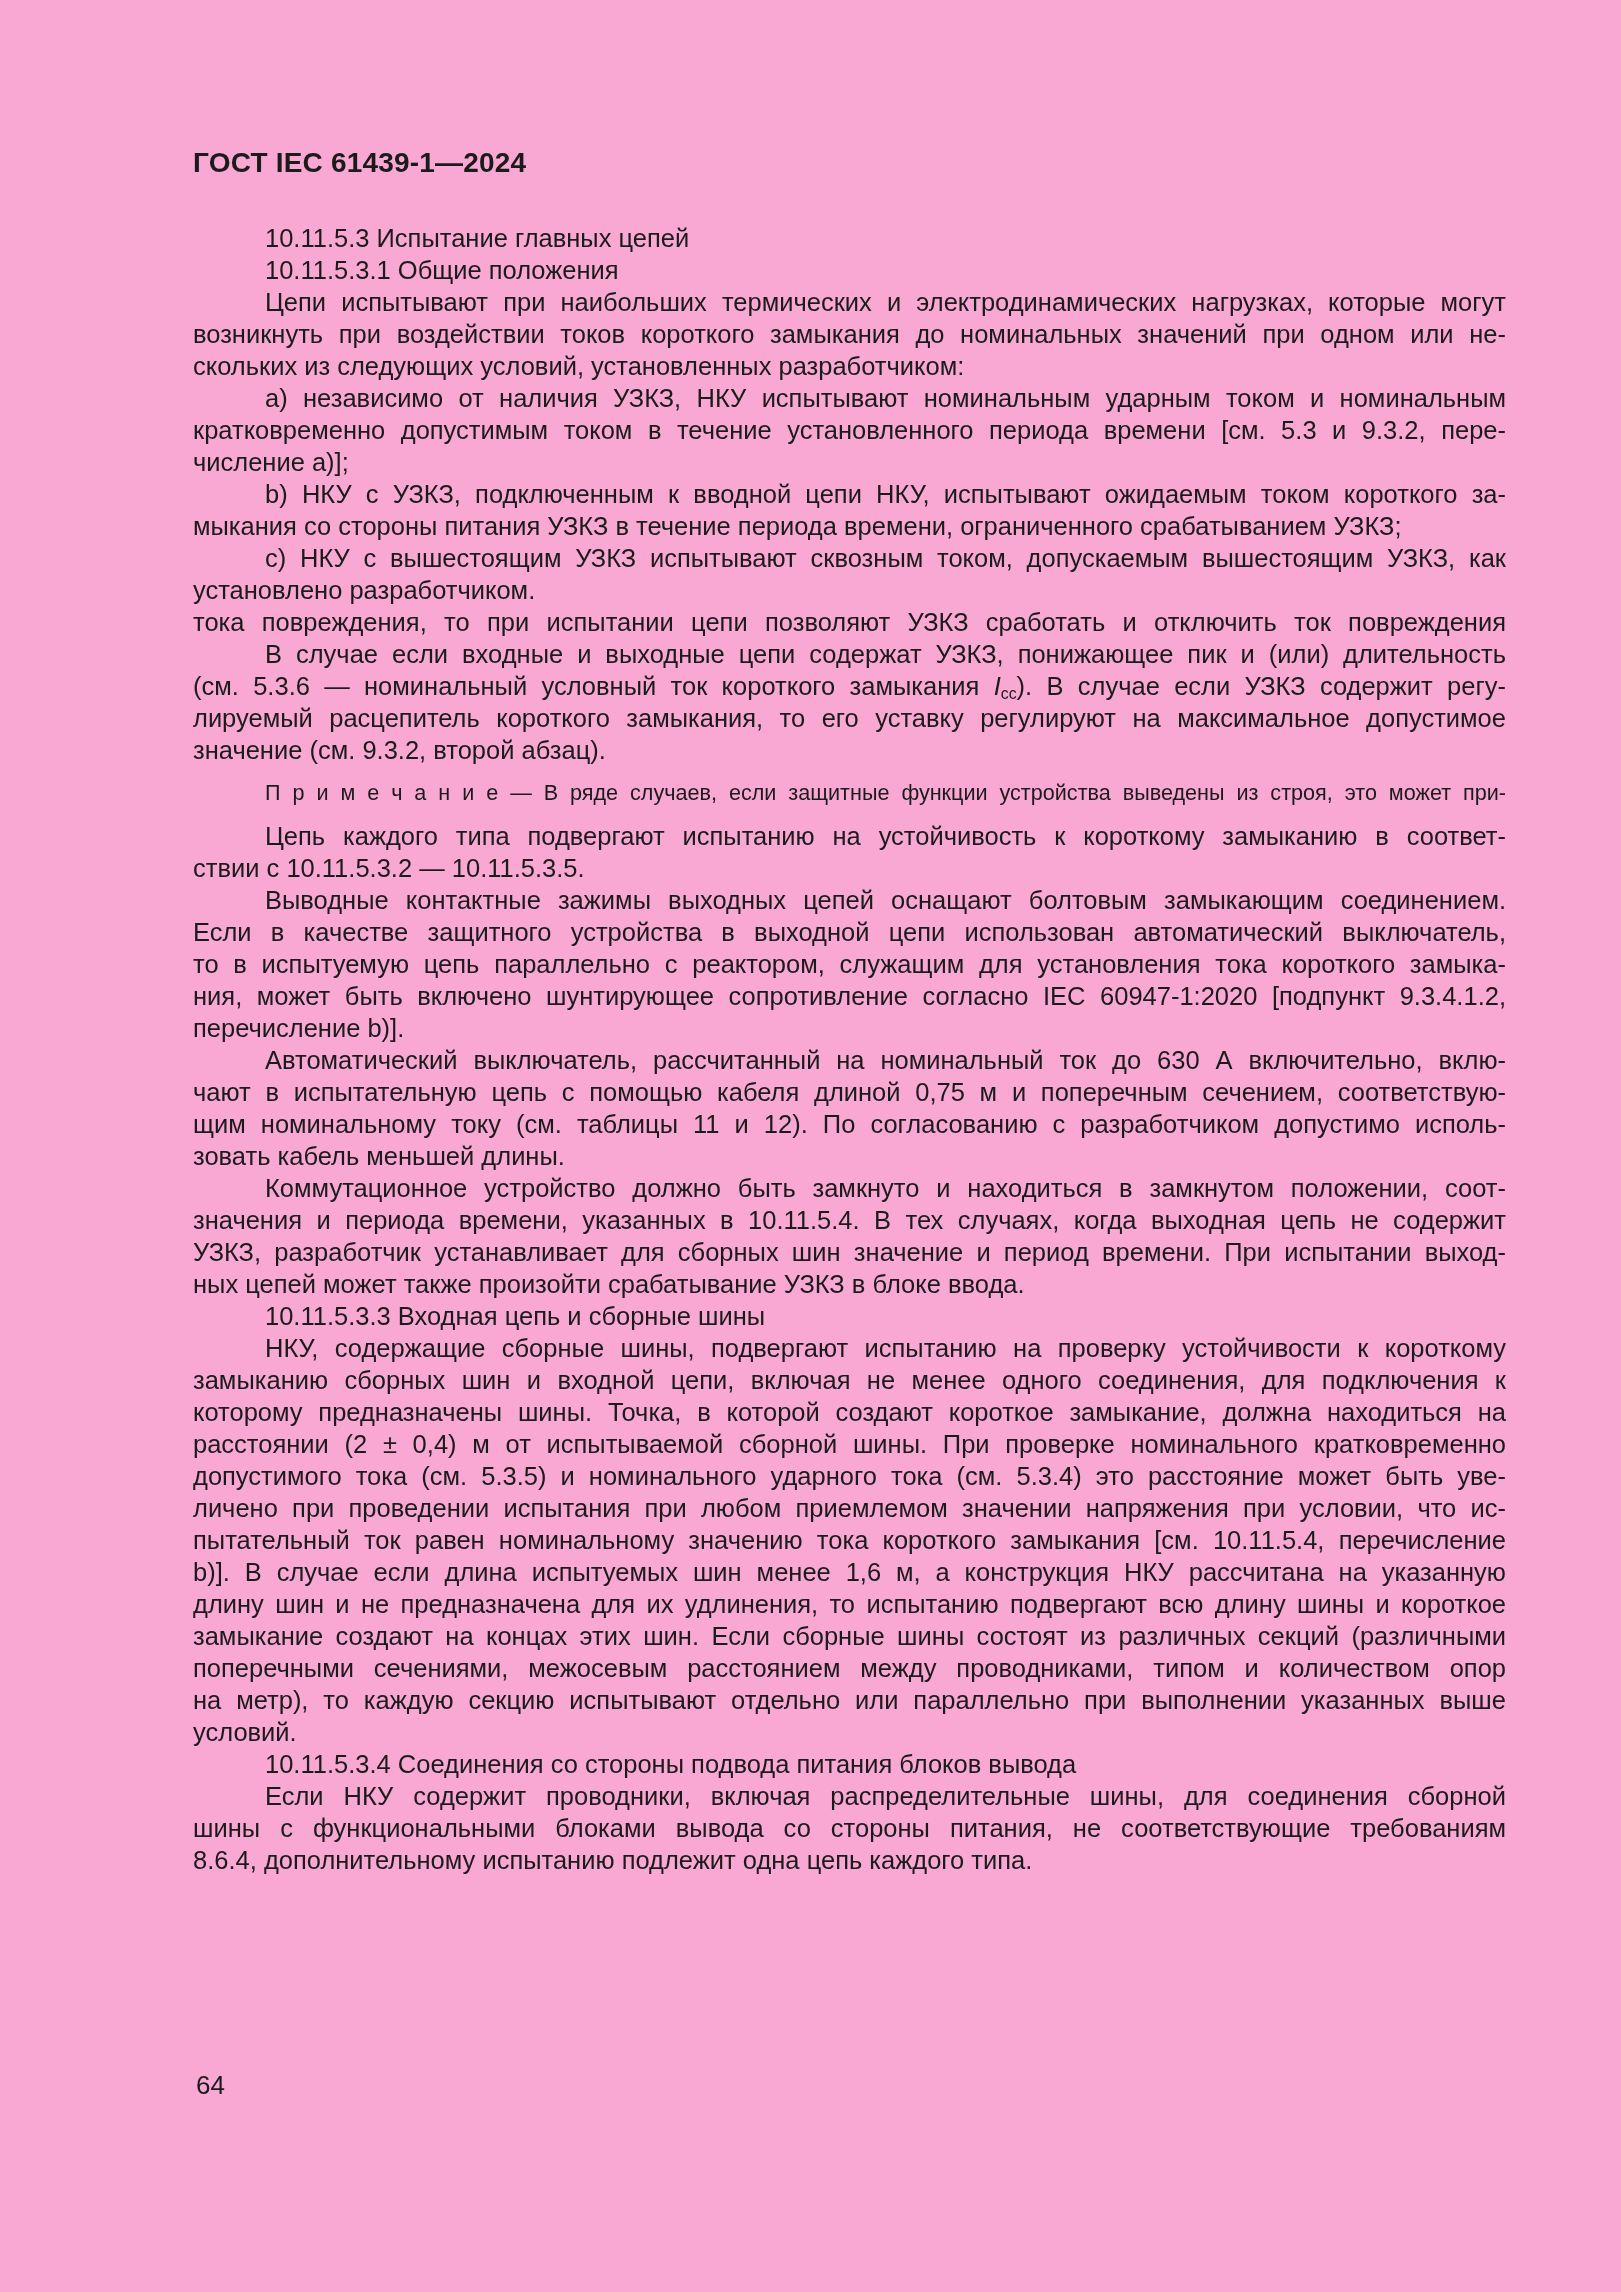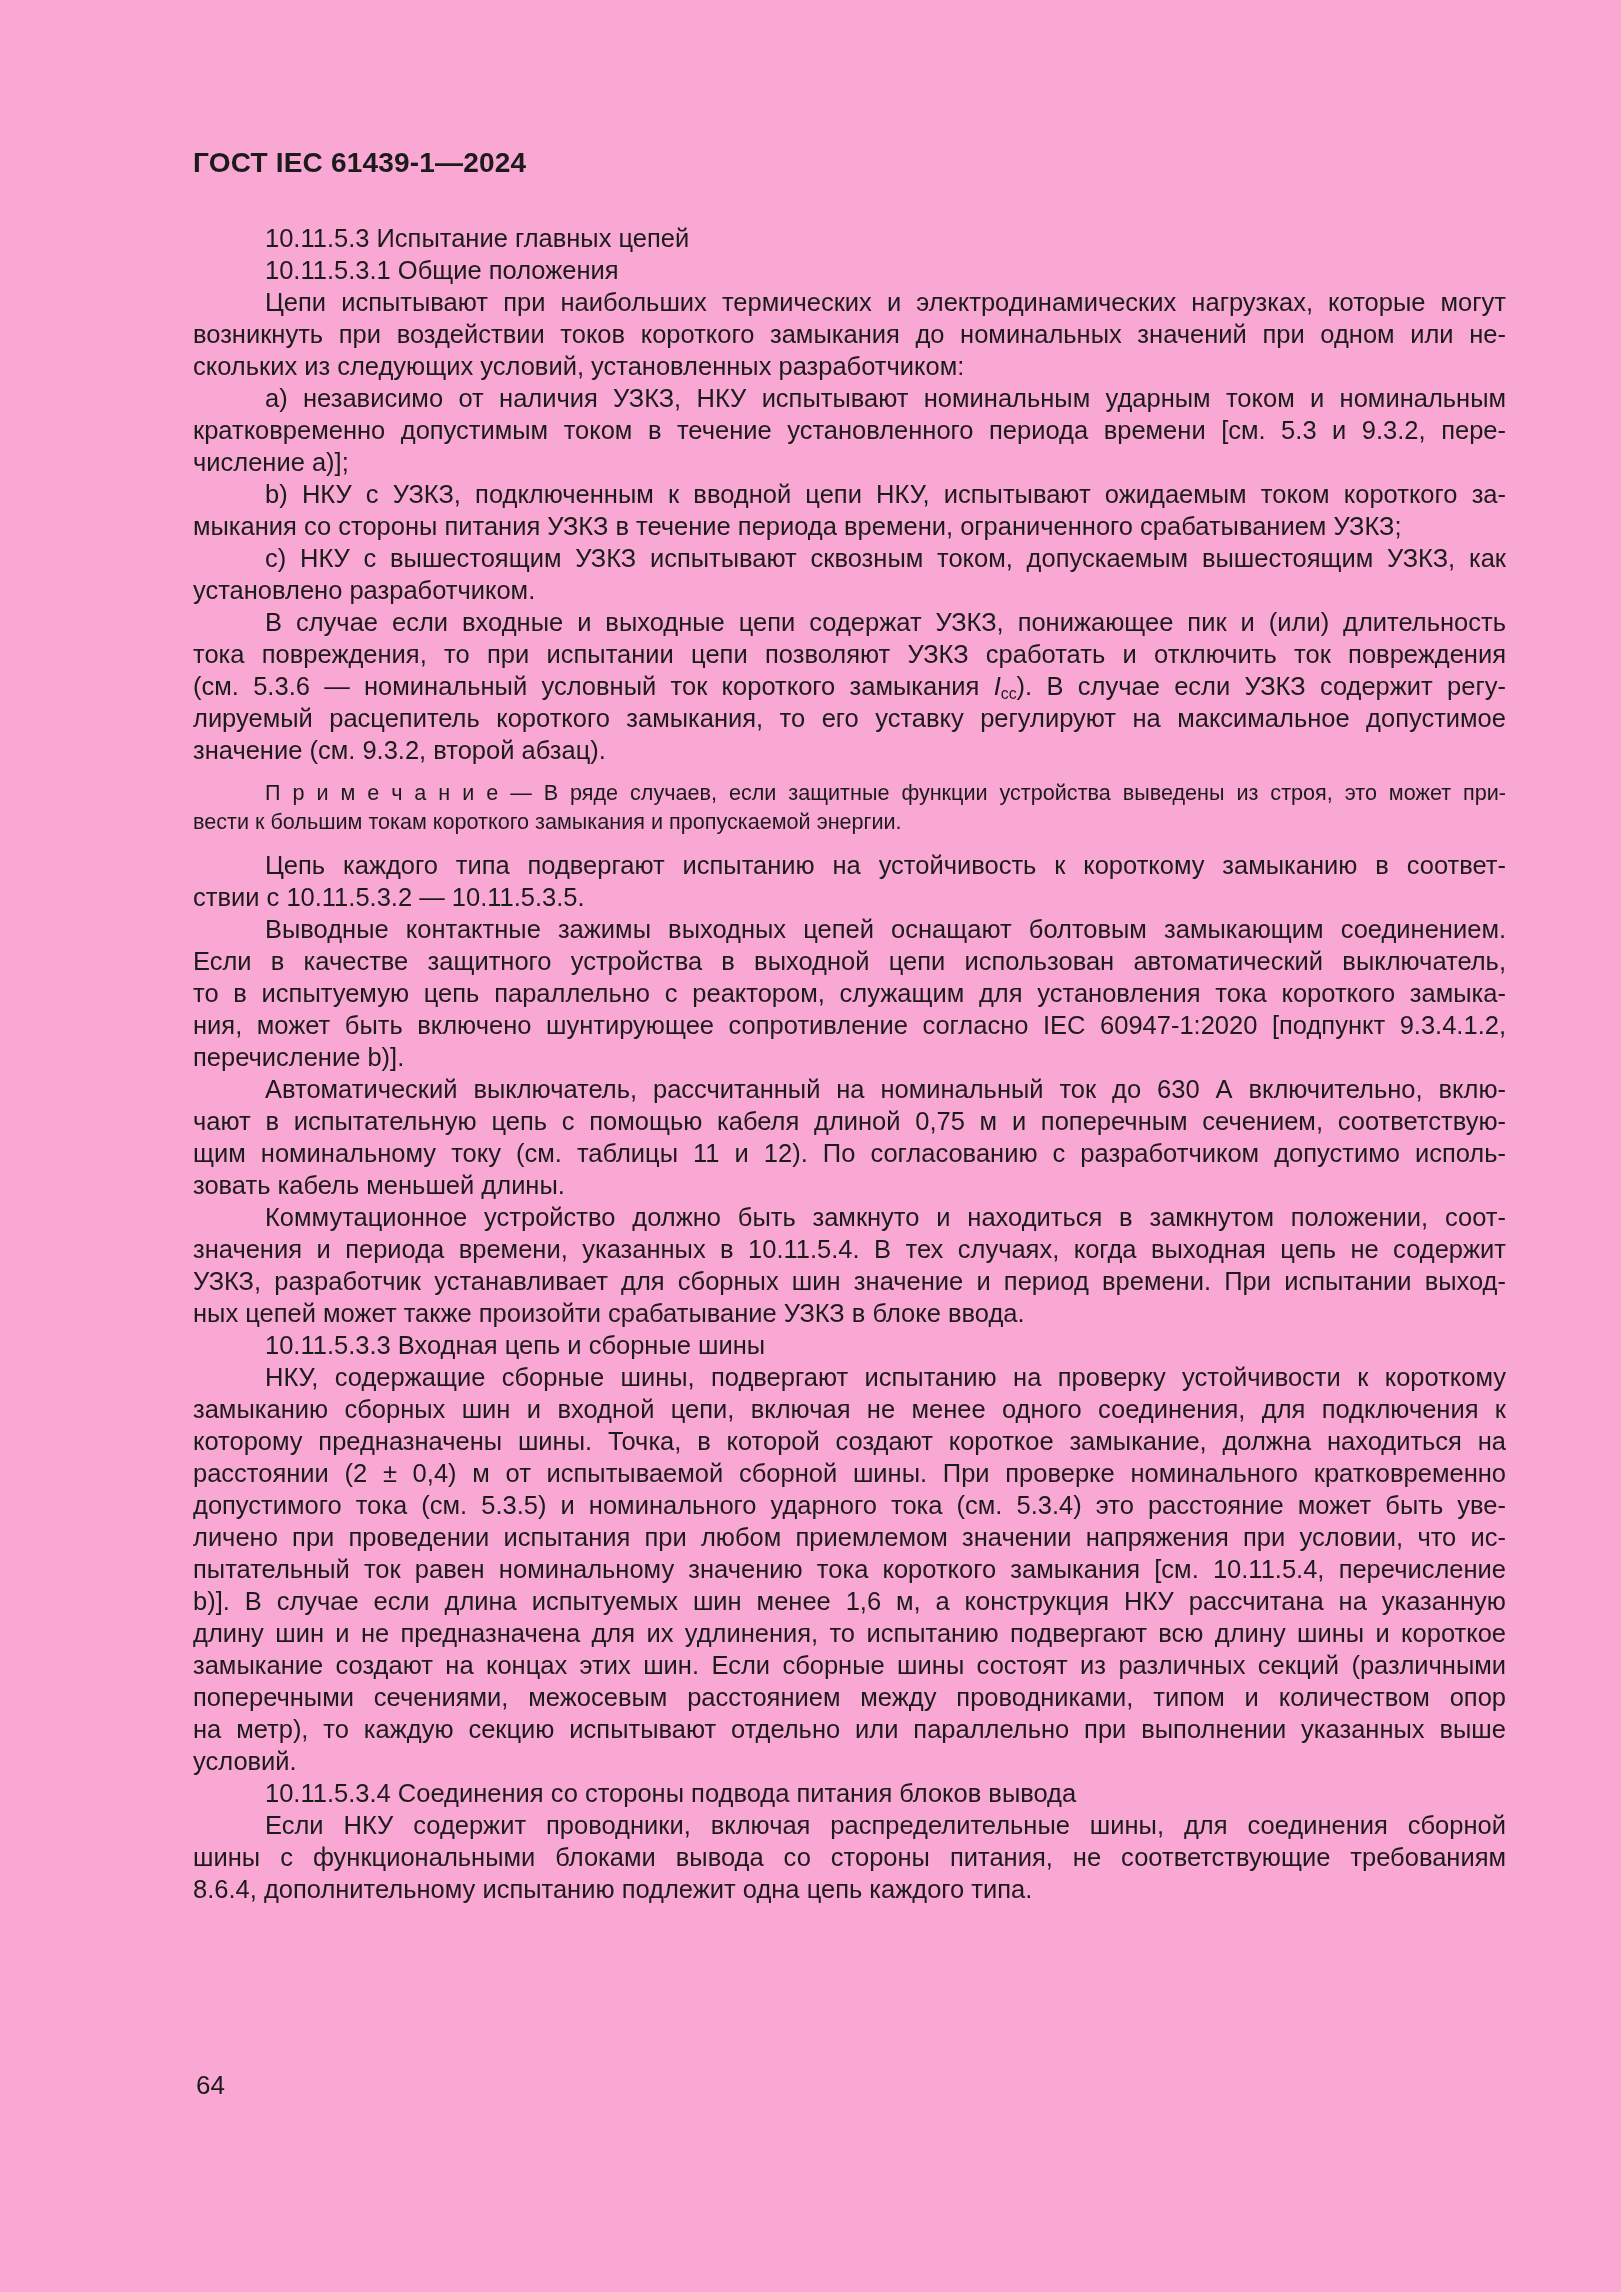--- a/index.html
+++ b/index.html
@@ -79,29 +79,28 @@
       </div>
       <div class="block p">
         <div class="line first">b) НКУ с УЗКЗ, подключенным к вводной цепи НКУ, испытывают ожидаемым током короткого за-</div>
         <div class="line last">мыкания со стороны питания УЗКЗ в течение периода времени, ограниченного срабатыванием УЗКЗ;</div>
       </div>
       <div class="block p">
         <div class="line first">c) НКУ с вышестоящим УЗКЗ испытывают сквозным током, допускаемым вышестоящим УЗКЗ, как</div>
         <div class="line last">установлено разработчиком.</div>
       </div>
       <div class="block p">
+        <div class="line">тока повреждения, то при испытании цепи позволяют УЗКЗ сработать и отключить ток повреждения</div>
         <div class="line first">В случае если входные и выходные цепи содержат УЗКЗ, понижающее пик и (или) длительность</div>
-        <div class="line">тока повреждения, то при испытании цепи позволяют УЗКЗ сработать и отключить ток повреждения</div>
         <div class="line">(см. 5.3.6 — номинальный условный ток короткого замыкания <i>I</i><sub>cc</sub>). В случае если УЗКЗ содержит регу-</div>
         <div class="line">лируемый расцепитель короткого замыкания, то его уставку регулируют на максимальное допустимое</div>
         <div class="line last">значение (см. 9.3.2, второй абзац).</div>
       </div>
       <div class="block note">
         <div class="line first">П р и м е ч а н и е — В ряде случаев, если защитные функции устройства выведены из строя, это может при-</div>
-        <div class="line last">вести к большим токам короткого замыкания и пропускаемой энергии.</div>
       </div>
       <div class="block p">
         <div class="line first">Цепь каждого типа подвергают испытанию на устойчивость к короткому замыканию в соответ-</div>
         <div class="line last">ствии с 10.11.5.3.2 — 10.11.5.3.5.</div>
       </div>
       <div class="block p">
         <div class="line first">Выводные контактные зажимы выходных цепей оснащают болтовым замыкающим соединением.</div>
         <div class="line">Если в качестве защитного устройства в выходной цепи использован автоматический выключатель,</div>
         <div class="line">то в испытуемую цепь параллельно с реактором, служащим для установления тока короткого замыка-</div>
         <div class="line">ния, может быть включено шунтирующее сопротивление согласно IEC 60947-1:2020 [подпункт 9.3.4.1.2,</div>

